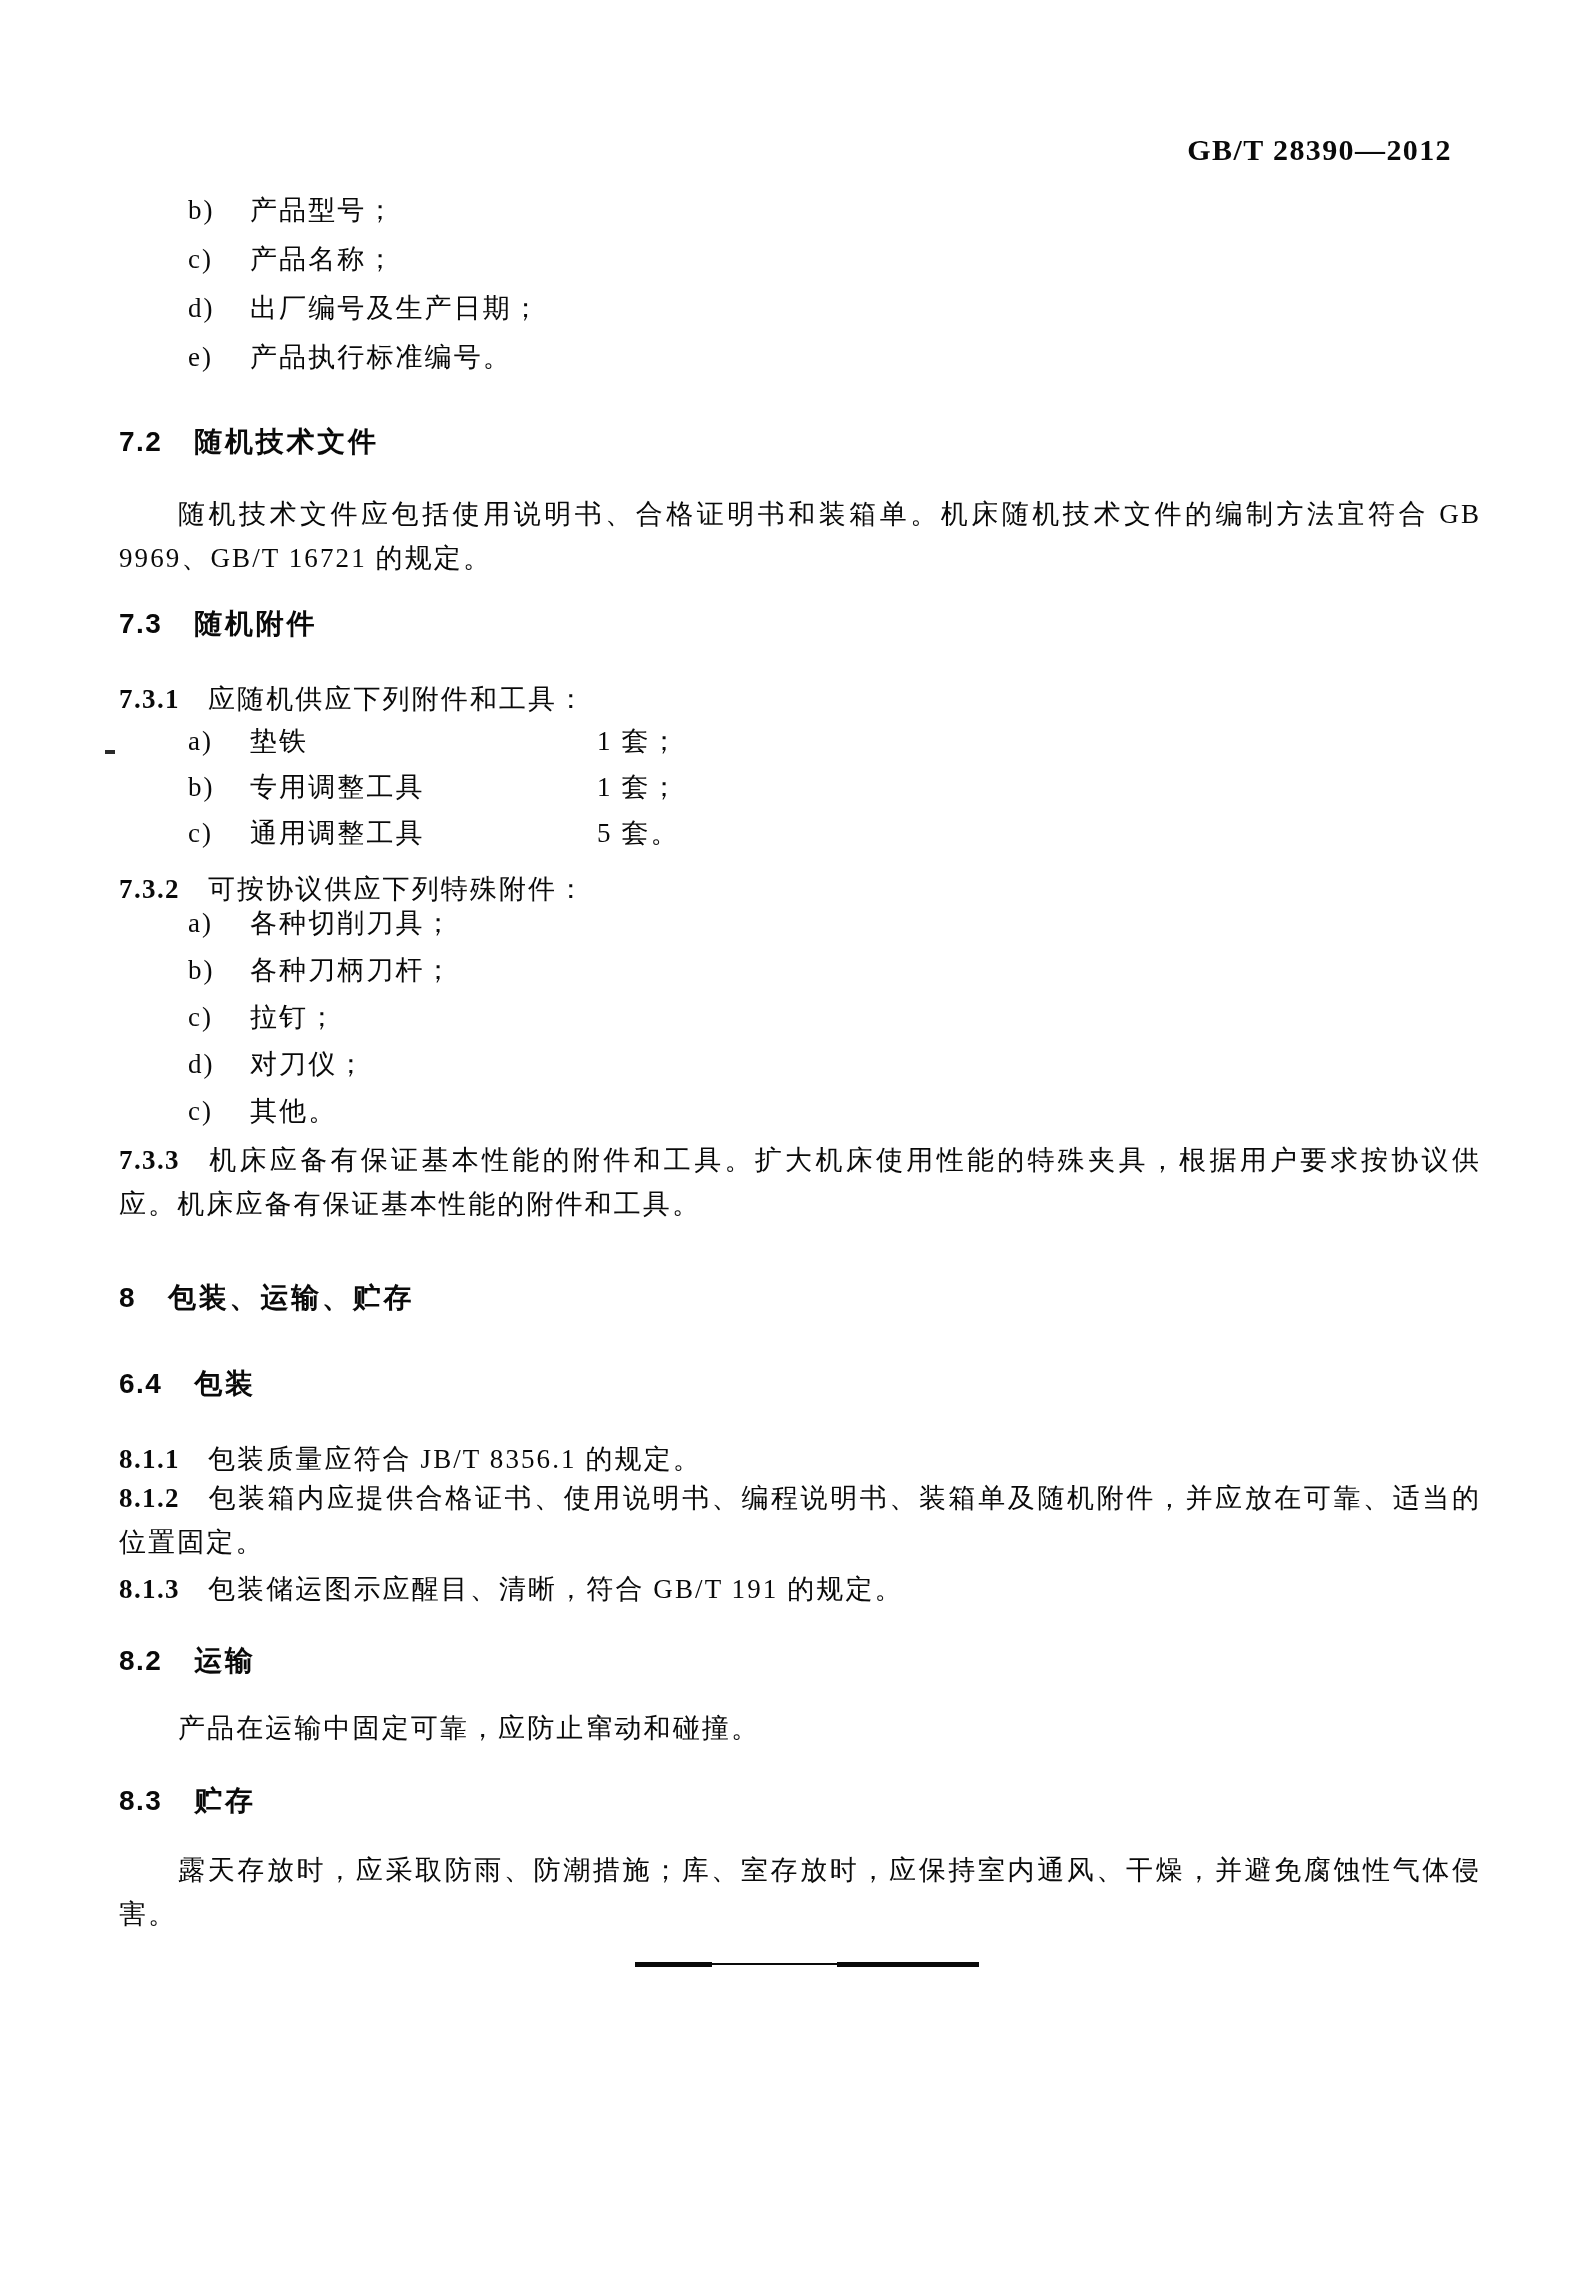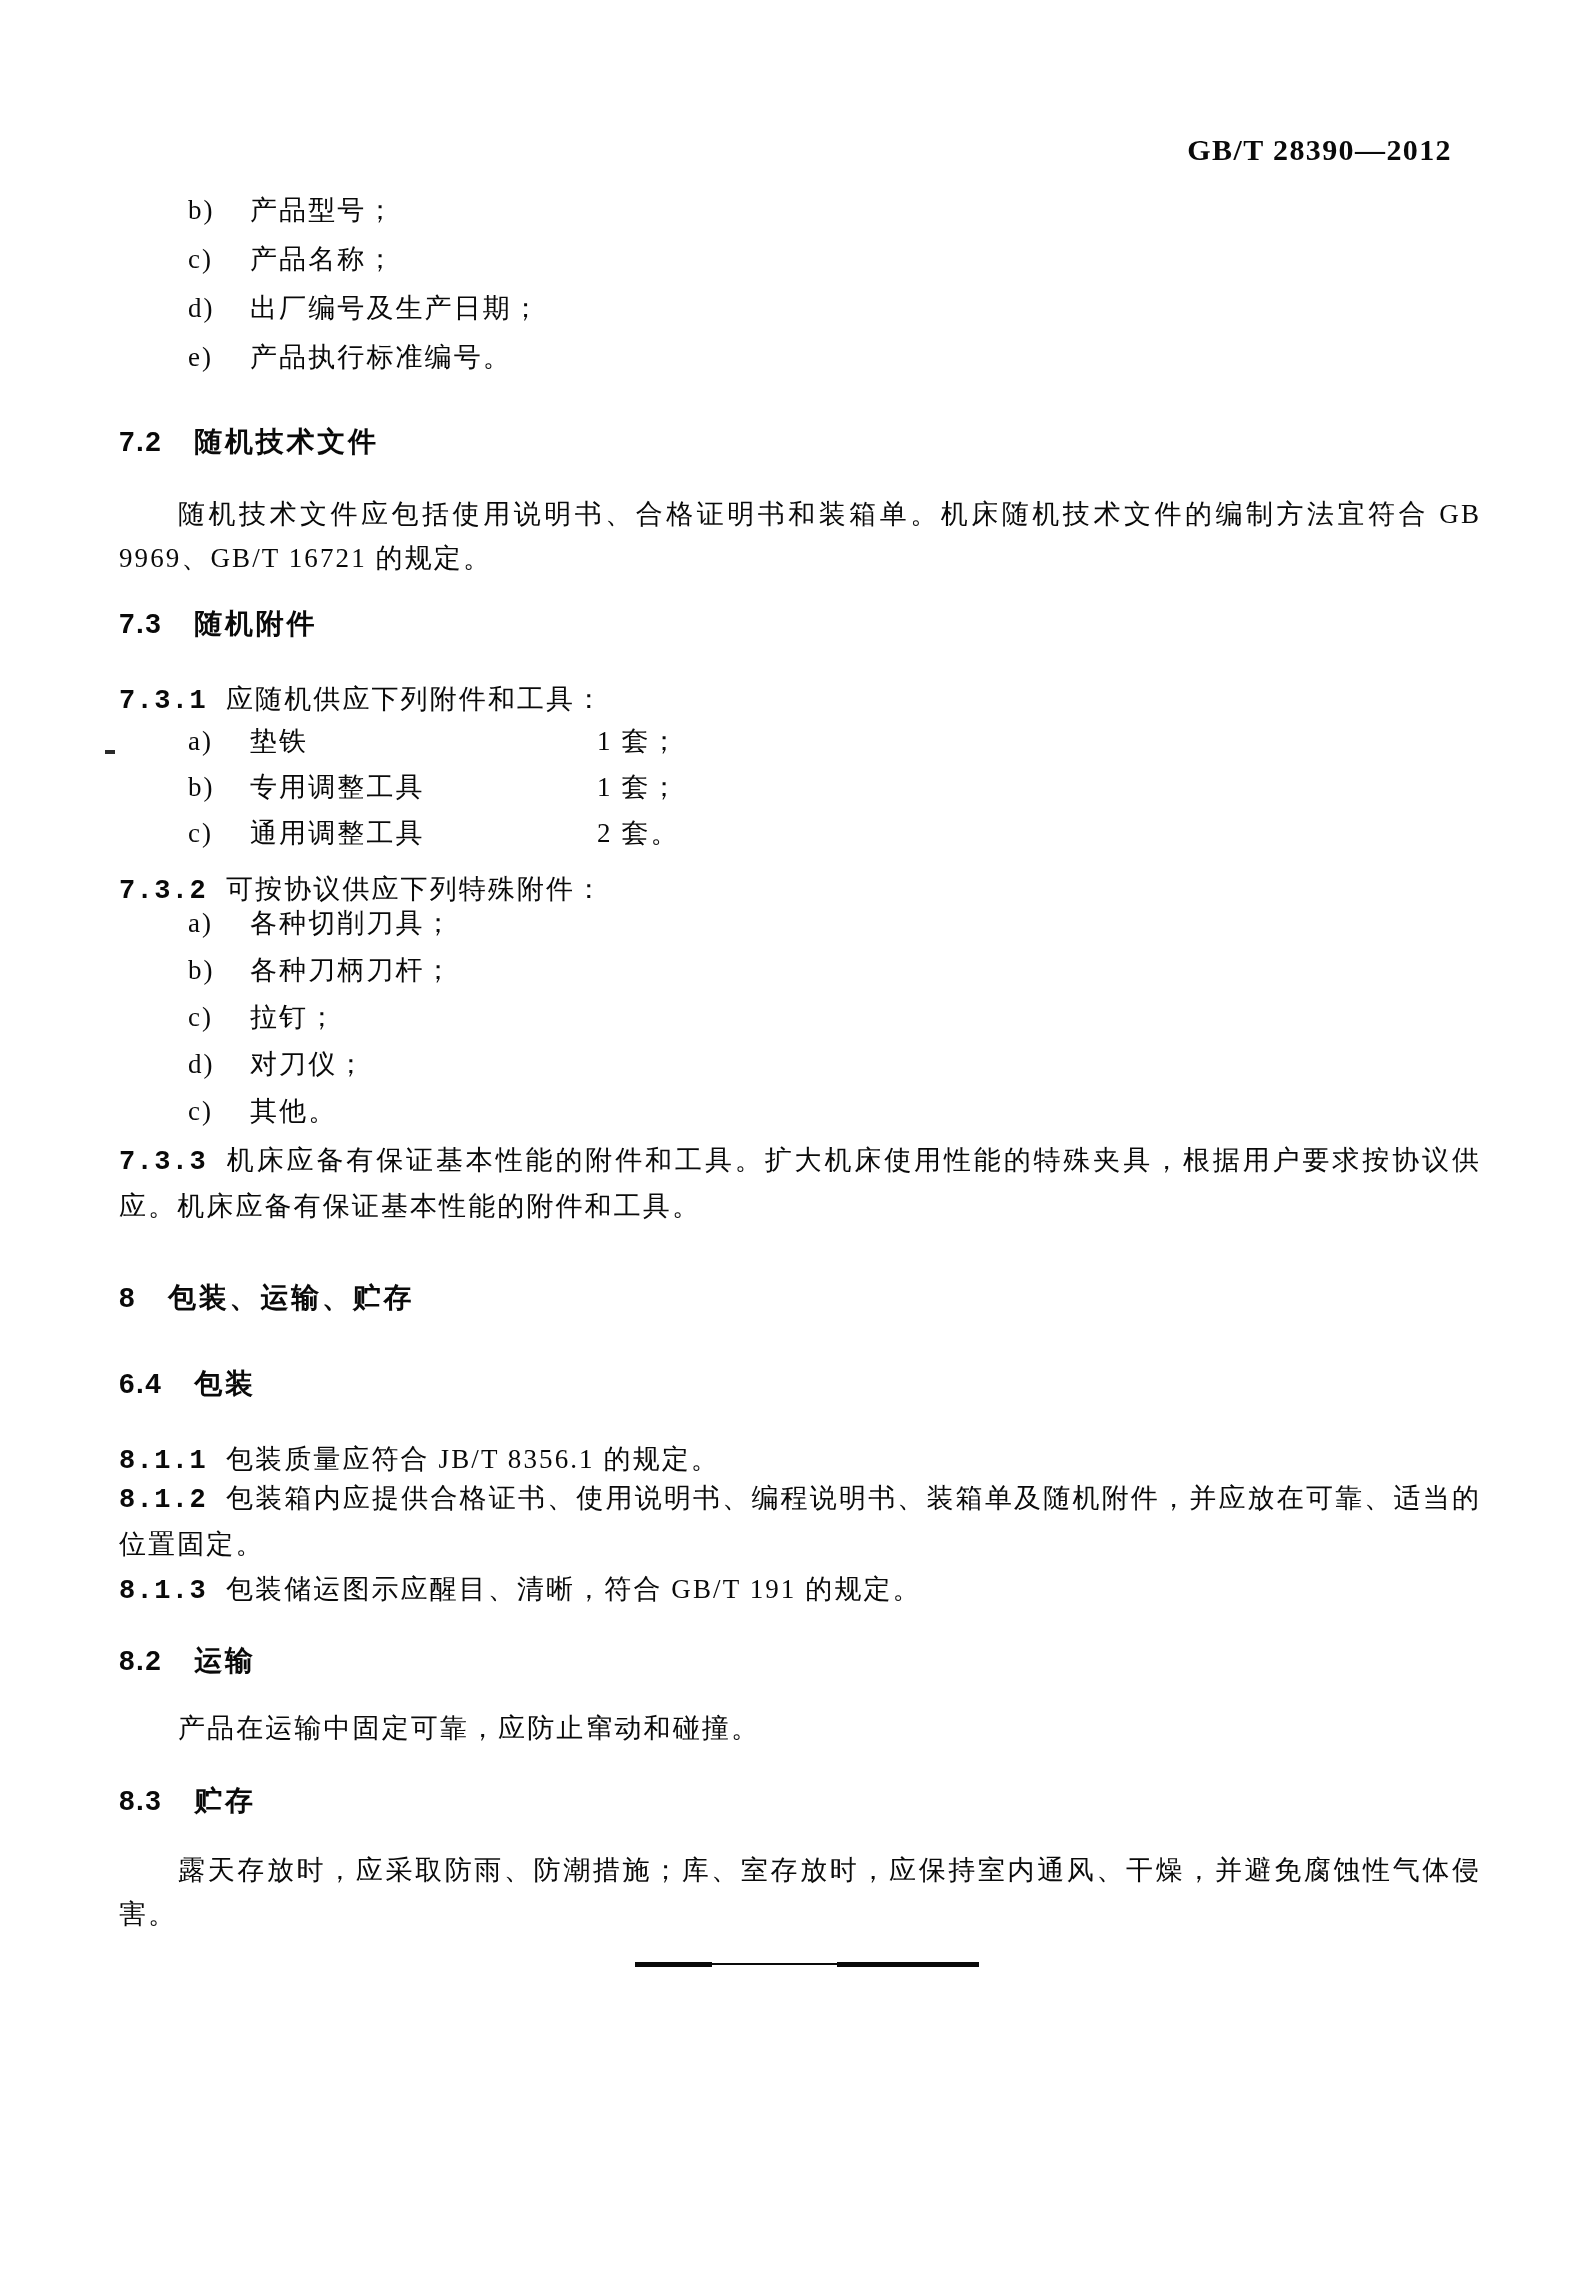--- a/index.html
+++ b/index.html
@@ -28,22 +28,22 @@
     font-size:28px;font-weight:bold;
     font-family:"Liberation Sans","DejaVu Sans",sans-serif;
     letter-spacing:1.4px;line-height:32px;white-space:nowrap;
   }
   .h2 .title{margin-left:32px;letter-spacing:2.8px;}
   
   .numpara{
     position:absolute;left:119px;width:1362px;
     font-size:27px;line-height:44px;text-align:justify;
   }
-  .pnum{font-weight:bold;margin-right:19px;letter-spacing:1.4px;
-        font-family:Liberation Mono, monospace;font-size:27px;}
+  .pnum{font-weight:bold;margin-right:28px;letter-spacing:1.4px;
+        font-family:Liberation Serif, serif;font-size:27px;}
   
   .para{
     position:absolute;left:119px;width:1362px;
     font-size:27px;line-height:44px;text-indent:59px;text-align:justify;
   }
   
   .sub-list{position:absolute;left:188px;font-size:27px;}
   .tool-name{width:347px;flex:0 0 347px;}
   .divider{position:absolute;left:635px;top:1961px;width:344px;height:5.6px;}
   .divider .thin{position:absolute;left:0;top:2.1px;width:100%;height:2.1px;background:#0a0a0a;}
@@ -98,21 +98,21 @@
       <span>1 套；</span>
     </div>
     <div class="li-row" style="height:46px;line-height:46px;">
       <span class="li-ltr">b)</span>
       <span class="tool-name">专用调整工具</span>
       <span>1 套；</span>
     </div>
     <div class="li-row" style="height:46px;line-height:46px;">
       <span class="li-ltr">c)</span>
       <span class="tool-name">通用调整工具</span>
-      <span>2 套。</span>
+      <span>5 套。</span>
     </div>
   </div>
 
   <div class="numpara cjk" style="top:867px">
     <span class="pnum">7.3.2</span><span>可按协议供应下列特殊附件：</span>
   </div>
 
   <div class="sub-list cjk" style="top:900px">
     <div class="li-row" style="height:47px;line-height:47px;">
       <span class="li-ltr">a)</span>

